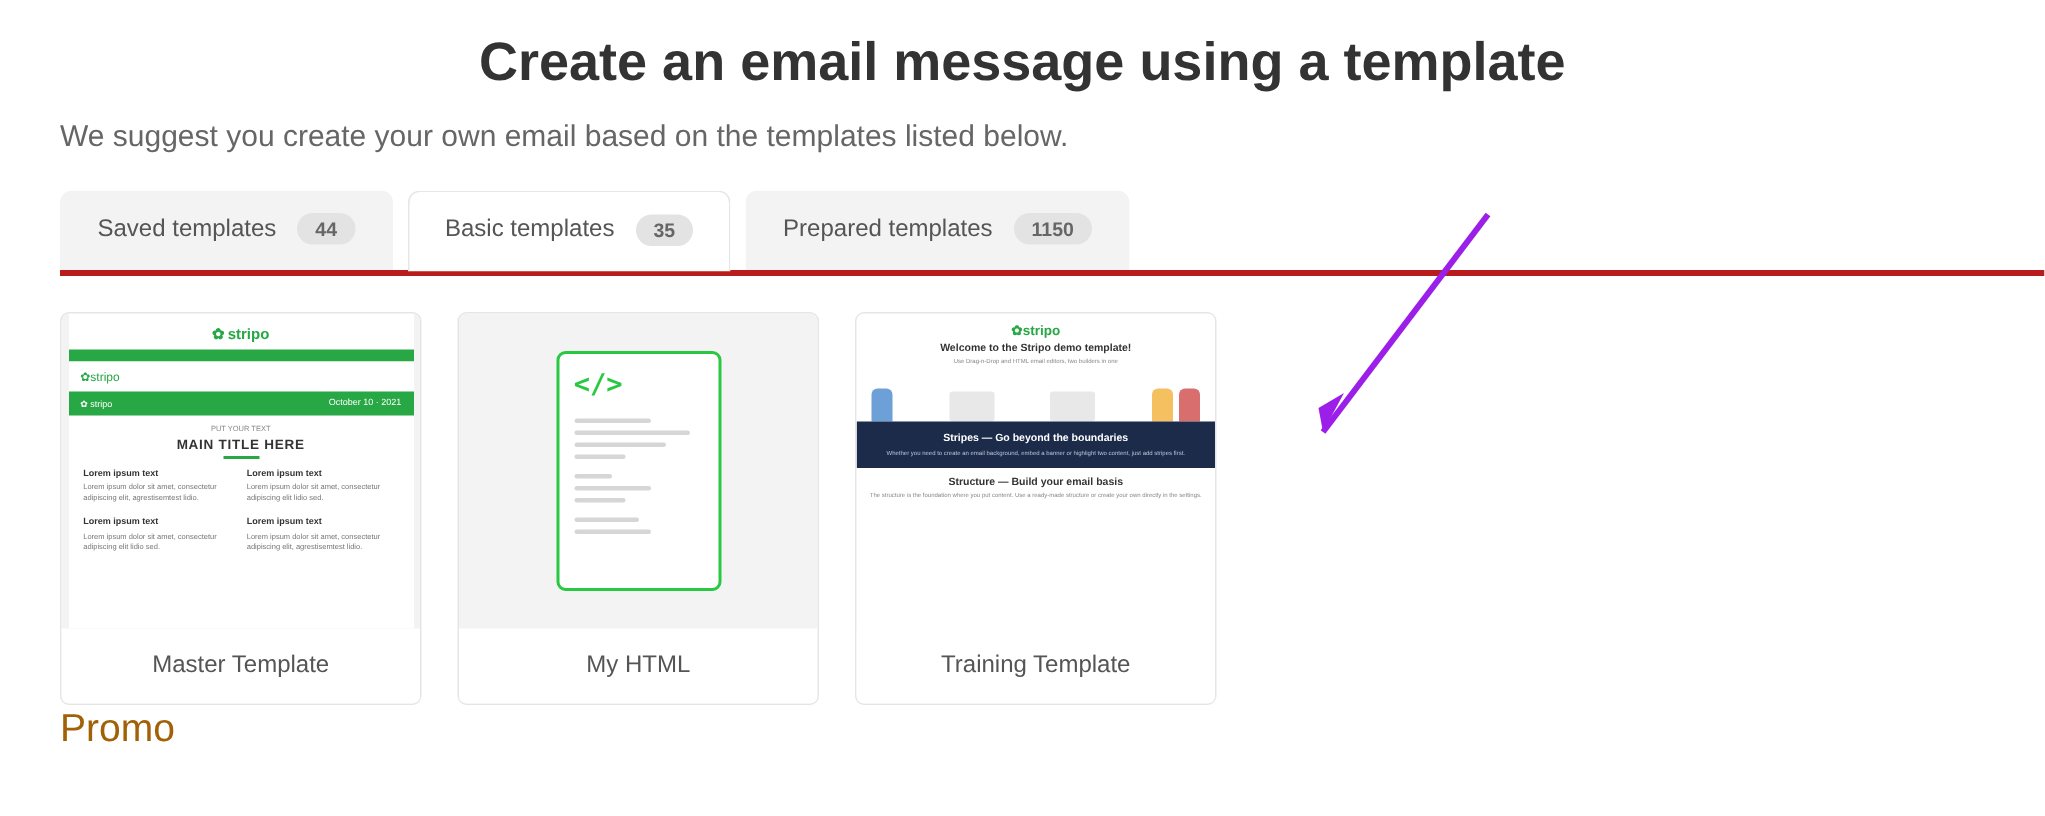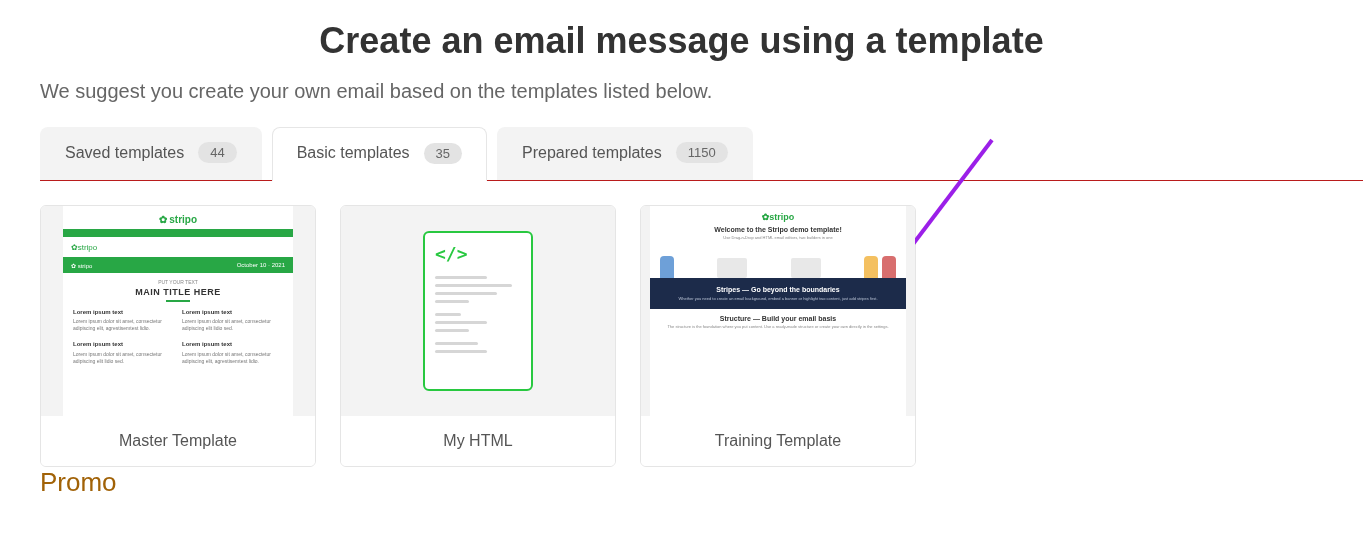--- a/index.html
+++ b/index.html
@@ -1,25 +1,25 @@
 <!DOCTYPE html>
 <html><head>
 <meta charset="utf-8">
 <style>
 * { box-sizing: border-box; margin: 0; padding: 0; }
 body { font-family: "Segoe UI", Arial, sans-serif; background: #fff; color: #333; width: 1363px; }
 .container { padding: 20px 40px 0 40px; }
 .page-title { font-size: 36px; font-weight: 600; color: #333; margin-bottom: 18px; text-align: center; }
 .page-subtitle { font-size: 20px; color: #666; margin-bottom: 24px; }
-.tabs { display: flex; border-bottom: 1px solid #b91c1c; margin-right: -40px; }
+.tabs { display: flex; border-bottom: 4px solid #b91c1c; margin-right: -40px; }
 .tab { display: flex; align-items: center; padding: 14px 24px 16px 24px; background: #f3f3f3; border-radius: 8px 8px 0 0; margin-right: 10px; cursor: pointer; font-size: 16px; color: #555; border: 1px solid transparent; }
 .tab.active { background: #fff; border: 1px solid #e6e6e6; border-bottom: 1px solid #fff; margin-bottom: -1px; }
-.tab .badge { background: #e3e3e3; color: #666; font-size: 13px; padding: 3px 12px; border-radius: 12px; margin-left: 14px; }
+.tab .badge { background: #e3e3e3; color: #666; font-size: 13px; padding: 3px 12px; border-radius: 12px; margin-left: 14px; font-weight: bold; }
 .cards { display: flex; gap: 24px; margin-top: 24px; position: relative; }
-.card { width: 276px; border: 1px solid #e5e5e5; border-radius: 6px; overflow: hidden; cursor: pointer; background: #fff; }
+.card { width: 241px; border: 1px solid #e5e5e5; border-radius: 6px; overflow: hidden; cursor: pointer; background: #fff; }
 .preview { height: 210px; background: #f3f3f3; display: flex; align-items: center; justify-content: center; position: relative; overflow: hidden; }
 .card-label { text-align: center; padding: 16px 8px; font-size: 16px; color: #555; background: #fff; }
 
 
 .empty-grid { width: 220px; }
 .empty-row-top { display: flex; gap: 6px; margin-bottom: 6px; }
 .empty-row-top div:first-child { width: 55px; height: 38px; background: #dce8f3; border: 1px solid #c8d8e8; }
 .empty-row-top div:last-child { flex: 1; height: 38px; background: #dce8f3; border: 1px solid #c8d8e8; }
 .empty-row-mid { height: 24px; background: #dce8f3; border: 1px solid #c8d8e8; margin-bottom: 6px; }
 .empty-row-bot { display: flex; gap: 6px; }

